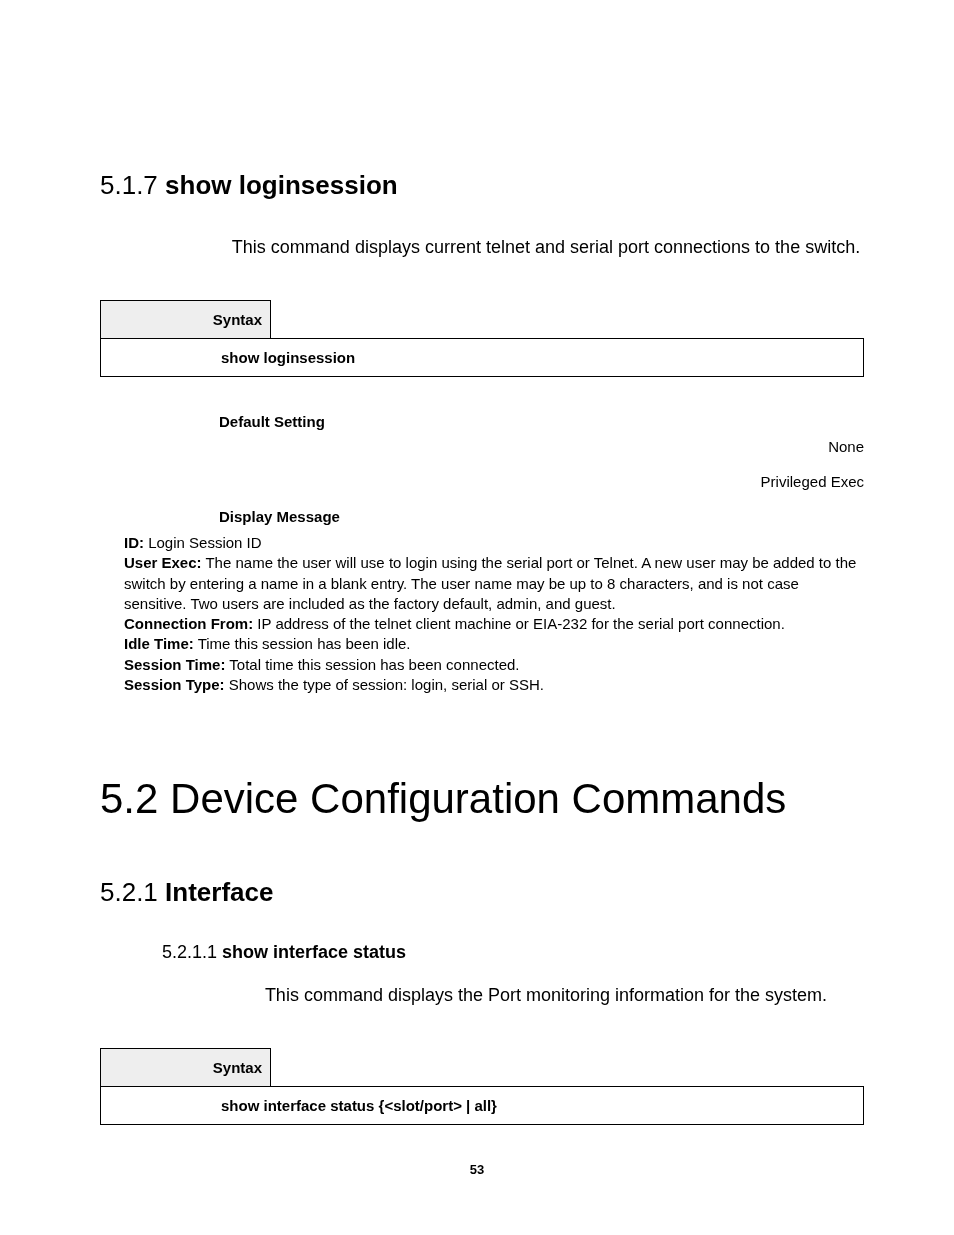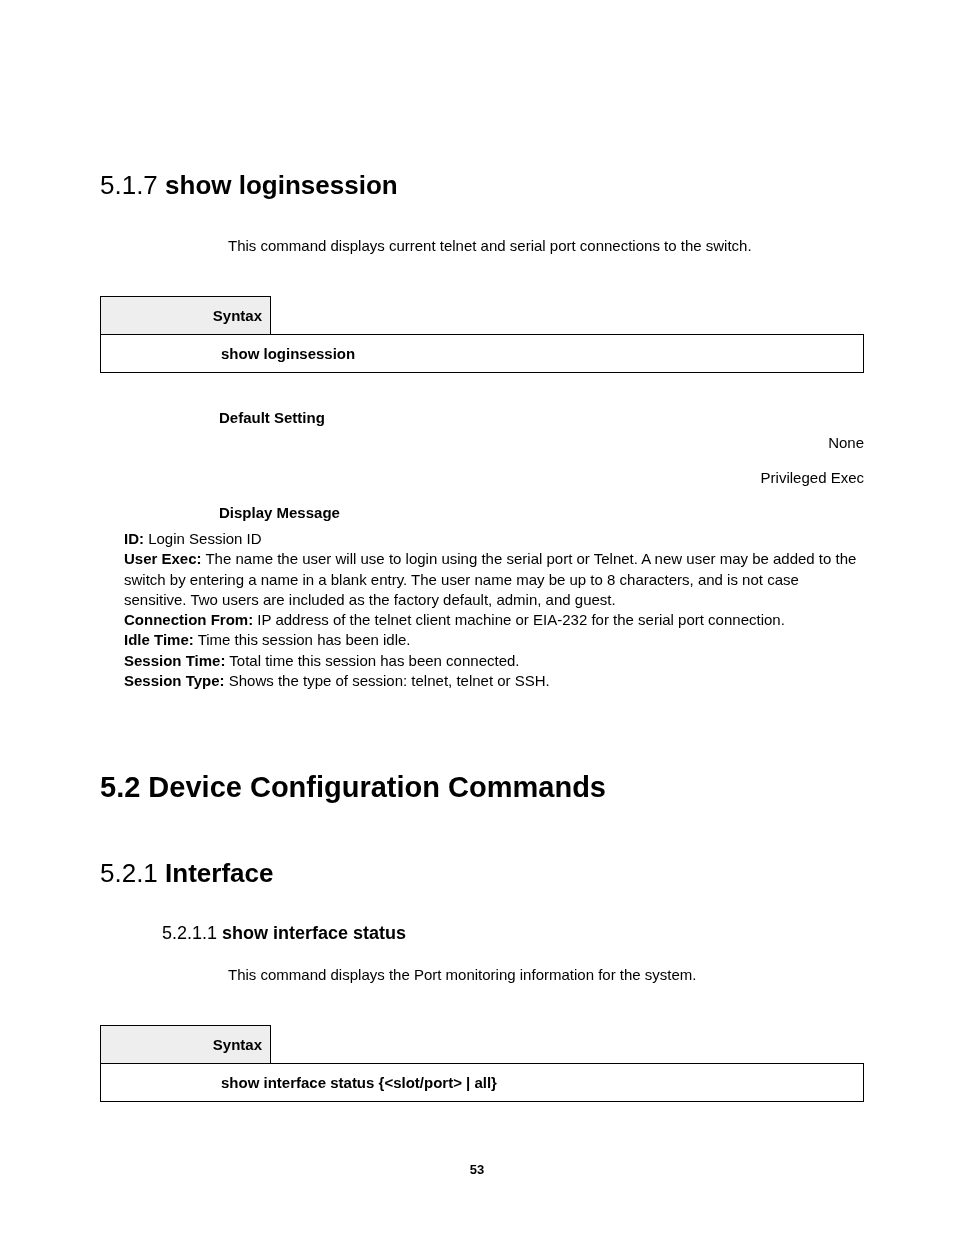--- a/index.html
+++ b/index.html
@@ -15,24 +15,25 @@
       padding: 170px 90px 0 100px;
     }
     .h2 {
       font-size: 26px;
       font-weight: normal;
       margin-bottom: 34px;
     }
     .h2 .num { font-weight: normal; }
     .h2 .title { font-weight: bold; }
     .indent-desc {
-      font-size: 15px;
+      font-size: 18px;
       margin-left: 128px;
       margin-bottom: 40px;
       line-height: 1.4;
+      text-align: center;
     }
     .syntax-table {
       border-collapse: collapse;
       width: 100%;
       margin-bottom: 36px;
     }
     .syntax-header-cell {
       width: 170px;
       border: 1px solid #000;
       background: #eeeeee;
@@ -64,22 +65,22 @@
     }
     .display-block {
       font-size: 15px;
       margin-left: 24px;
       line-height: 1.35;
       margin-bottom: 80px;
     }
     .display-block p { margin: 0; }
     .display-block .k { font-weight: bold; }
     .h1 {
-      font-size: 29px;
-      font-weight: bold;
+      font-size: 42px;
+      font-weight: normal;
       margin-bottom: 54px;
     }
     .h3 {
       font-size: 18px;
       font-weight: normal;
       margin-left: 62px;
       margin-bottom: 20px;
     }
     .h3 .num { font-weight: normal; }
     .h3 .title { font-weight: bold; }
@@ -123,21 +124,21 @@
   <div class="section-value">Privileged Exec</div>
 
   <div class="section-label">Display Message</div>
 
   <div class="display-block">
     <p><span class="k">ID:</span><span> Login Session ID</span></p>
     <p><span class="k">User Exec:</span><span> The name the user will use to login using the serial port or Telnet. A new user may be added to the switch by entering a name in a blank entry. The user name may be up to 8 characters, and is not case sensitive. Two users are included as the factory default, admin, and guest.</span></p>
     <p><span class="k">Connection From:</span><span> IP address of the telnet client machine or EIA-232 for the serial port connection.</span></p>
     <p><span class="k">Idle Time:</span><span> Time this session has been idle.</span></p>
     <p><span class="k">Session Time:</span><span> Total time this session has been connected.</span></p>
-    <p><span class="k">Session Type:</span><span> Shows the type of session: telnet, telnet or SSH.</span></p>
+    <p><span class="k">Session Type:</span><span> Shows the type of session: login, serial or SSH.</span></p>
   </div>
 
   <div class="h1">5.2 Device Configuration Commands</div>
 
   <div class="h2">
     <span class="num">5.2.1</span>
     <span class="title">Interface</span>
   </div>
 
   <div class="h3">

